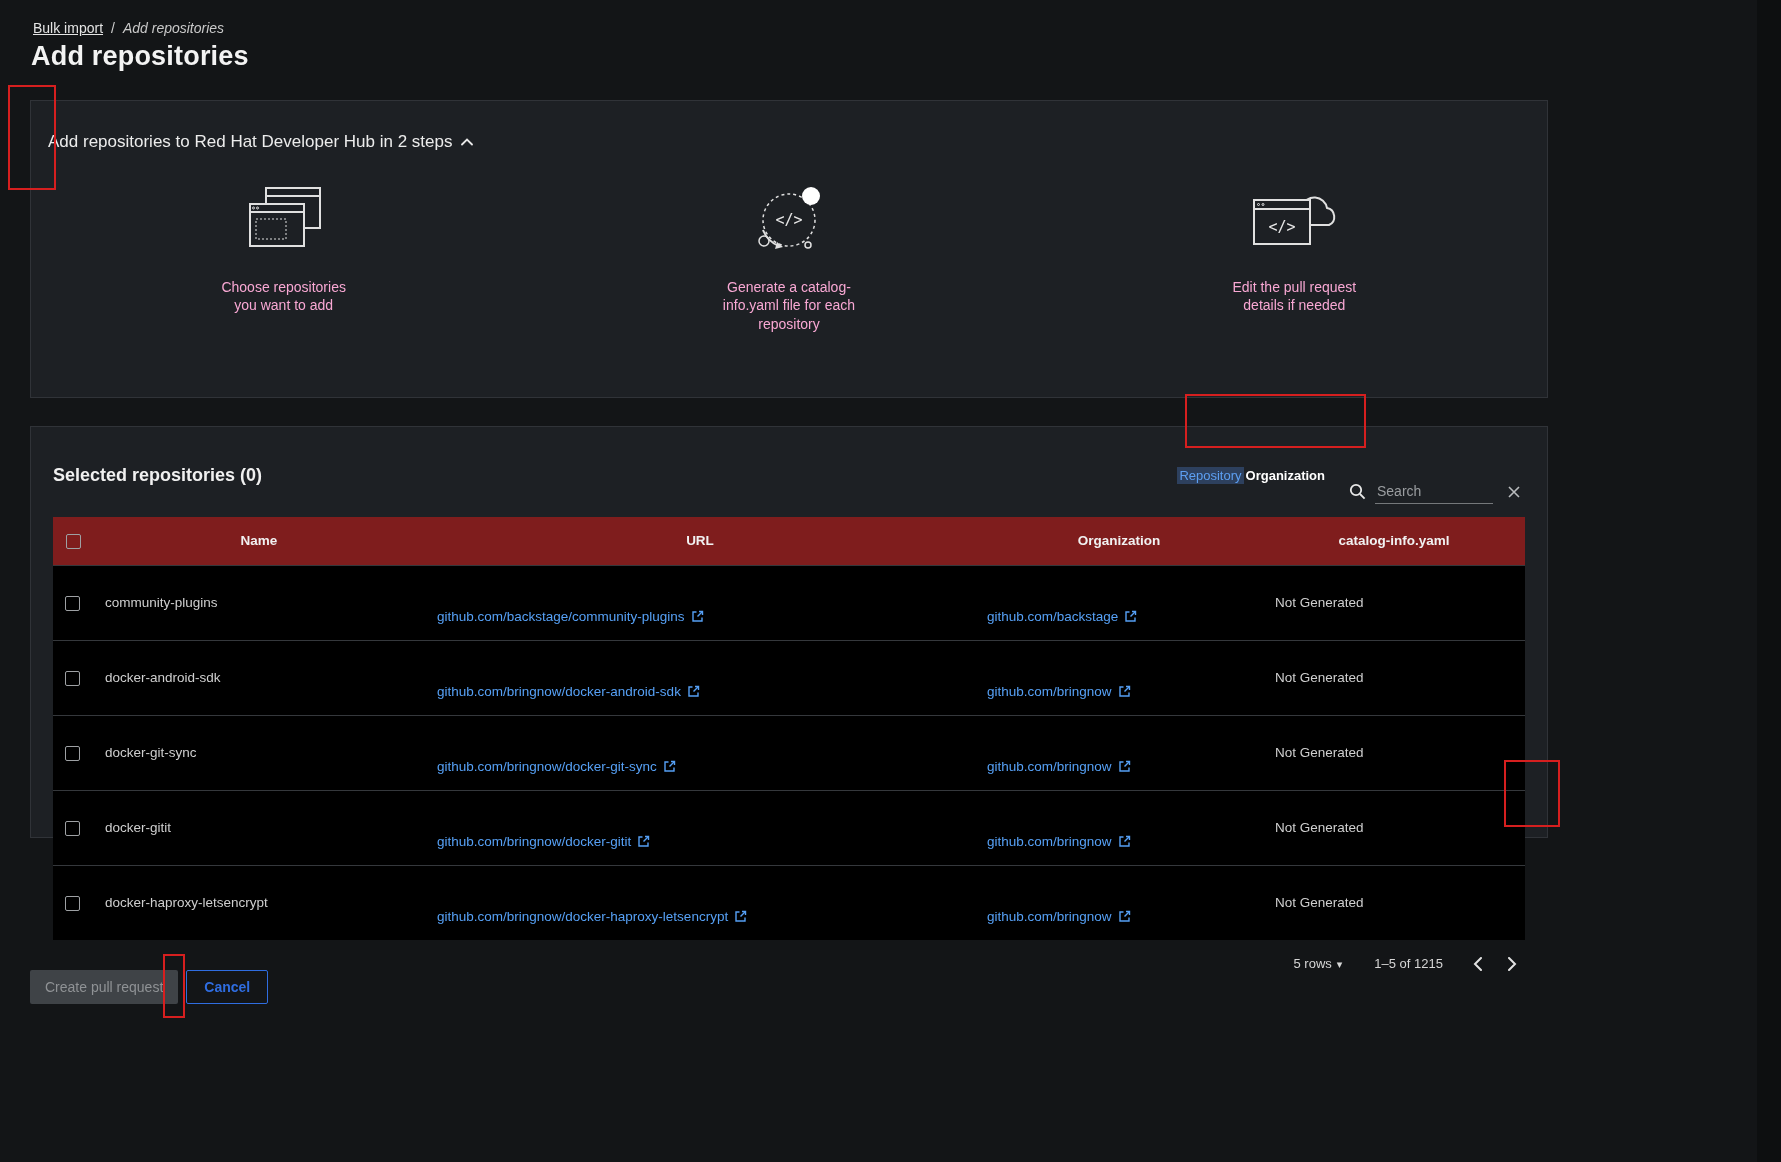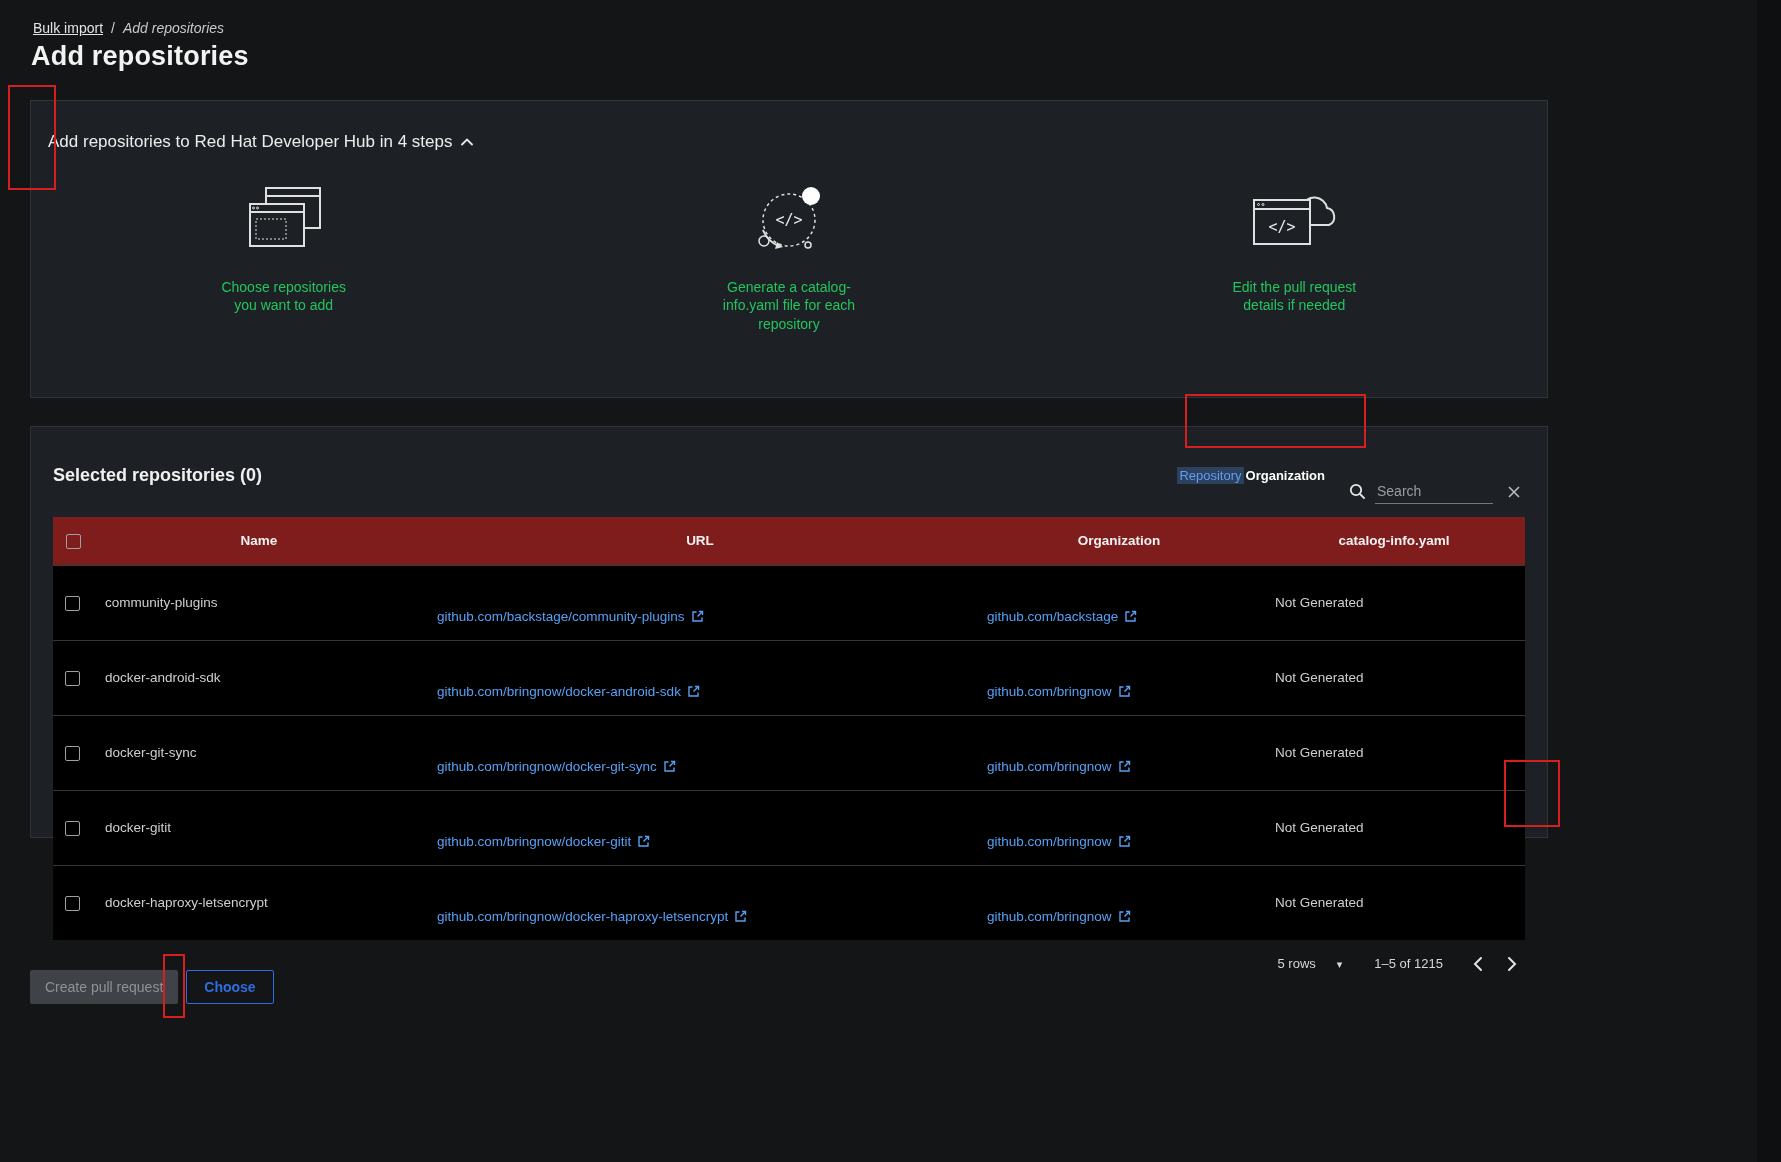--- a/index.html
+++ b/index.html
@@ -17,21 +17,21 @@
   
   .card { position:absolute; left:30px; width:1518px; background:#1d2024; border:1px solid #303338; }
   .steps-card { top:100px; height:298px; }
   .repos-card { top:426px; height:412px; }
 
   
   .steps-header { display:inline-flex; align-items:center; gap:9px; margin:31px 0 0 17px; font-size:17px; color:#ececec; cursor:pointer; }
   .steps-row { display:flex; margin-top:26px; }
   .step { flex:1; display:flex; flex-direction:column; align-items:center; }
   .step-icon { height:84px; display:flex; align-items:flex-end; justify-content:center; }
-  .step-caption { margin-top:16px; font-size:14px; line-height:1.32; color:#22c55e; text-align:center; white-space:pre-line; }
+  .step-caption { margin-top:16px; font-size:14px; line-height:1.32; color:#f9a8d4; text-align:center; white-space:pre-line; }
 
   
   .repos-toolbar { display:flex; align-items:center; justify-content:space-between; padding:19px 24px 13px 22px; }
   .repos-title { font-size:18px; font-weight:700; color:#f0f0f0; }
   .toolbar-right { display:flex; align-items:center; }
   .toggle-group { display:flex; align-items:center; margin-right:22px; font-size:13px; }
   .toggle-opt { cursor:pointer; padding:1px 2px; }
   .toggle-selected { color:#5d9ff2; background:rgba(84,140,228,.30); }
   .toggle-unselected { color:#ffffff; font-weight:700; }
   .search-box { display:flex; align-items:center;margin-top:33px; }
@@ -47,21 +47,21 @@
   .col-check { width:40px; }
   .col-name  { width:332px; }
   .col-url   { width:550px; }
   .col-org   { width:288px; }
   .checkbox { display:inline-block; width:15px; height:15px; border:1.5px solid #9ea1a4; border-radius:2px; background:transparent; cursor:pointer; vertical-align:middle; }
   a.tbl-link { color:#56a0f5; text-decoration:none; display:inline-flex; align-items:center; gap:6px; cursor:pointer;margin-top:27px; }
   a.tbl-link svg { flex:none; }
 
   
   .table-footer { margin:0 22px; display:flex; justify-content:flex-end; align-items:center; padding:13px 4px; font-size:13px; color:#d6d6d6; }
-  .rows-per-page { display:flex; align-items:flex-end; gap:21px; cursor:pointer; }
+  .rows-per-page { display:flex; align-items:flex-end; gap:5px; cursor:pointer; }
   .rows-caret { font-size:11px; color:#d6d6d6; }
   .range-label { margin-left:32px; }
   .pager { display:flex; align-items:center; margin-left:26px; gap:18px; }
   .pager-btn { background:none; border:none; cursor:pointer; display:flex; padding:4px; }
 
   
   .actions { position:absolute; top:970px; left:30px; display:flex; gap:8px; }
   .btn-create { background:#3f4347; color:#8f9295; font-size:14px; padding:9px 15px; border:none; border-radius:2px; font-family:"Liberation Sans", sans-serif; }
   .btn-cancel { background:transparent; color:#2f6de0; font-size:14px; font-weight:700; padding:8px 17px; border:1px solid #2f6de0; border-radius:2px; cursor:pointer; font-family:"Liberation Sans", sans-serif; }
 
@@ -82,21 +82,21 @@
   <nav class="breadcrumb">
     <a>Bulk import</a>
     <span class="crumb-sep">/</span>
     <span class="crumb-current">Add repositories</span>
   </nav>
 
   <h1 class="page-title">Add repositories</h1>
 
   <section class="card steps-card">
     <div class="steps-header">
-      <span>Add repositories to Red Hat Developer Hub in 4 steps</span>
+      <span>Add repositories to Red Hat Developer Hub in 2 steps</span>
       <span style="display:flex;">
         <svg width="12" height="8" viewBox="0 0 12 8">
             <path d="M1 6.5 L6 1.5 L11 6.5" stroke="#e8e8e8" stroke-width="1.8" fill="none" stroke-linecap="round"></path>
           </svg>
       </span>
     </div>
 
     <div class="steps-row">
       <div class="step">
         <div class="step-icon">
@@ -316,21 +316,21 @@
                 <path d="M1 1 L7 7 L1 13" stroke="#e2e2e2" stroke-width="2" fill="none" stroke-linecap="round"></path>
               </svg>
             </span>
         </button>
       </div>
     </div>
   </section>
 
   <div class="actions">
     <button class="btn-create" disabled="">Create pull request</button>
-    <button class="btn-cancel">Choose</button>
+    <button class="btn-cancel">Cancel</button>
   </div>
 
   <div class="annotation anno-1"></div>
   <div class="annotation anno-2"></div>
   <div class="annotation anno-3"></div>
   <div class="annotation anno-4"></div>
 
 </div>
 
 </body></html>

